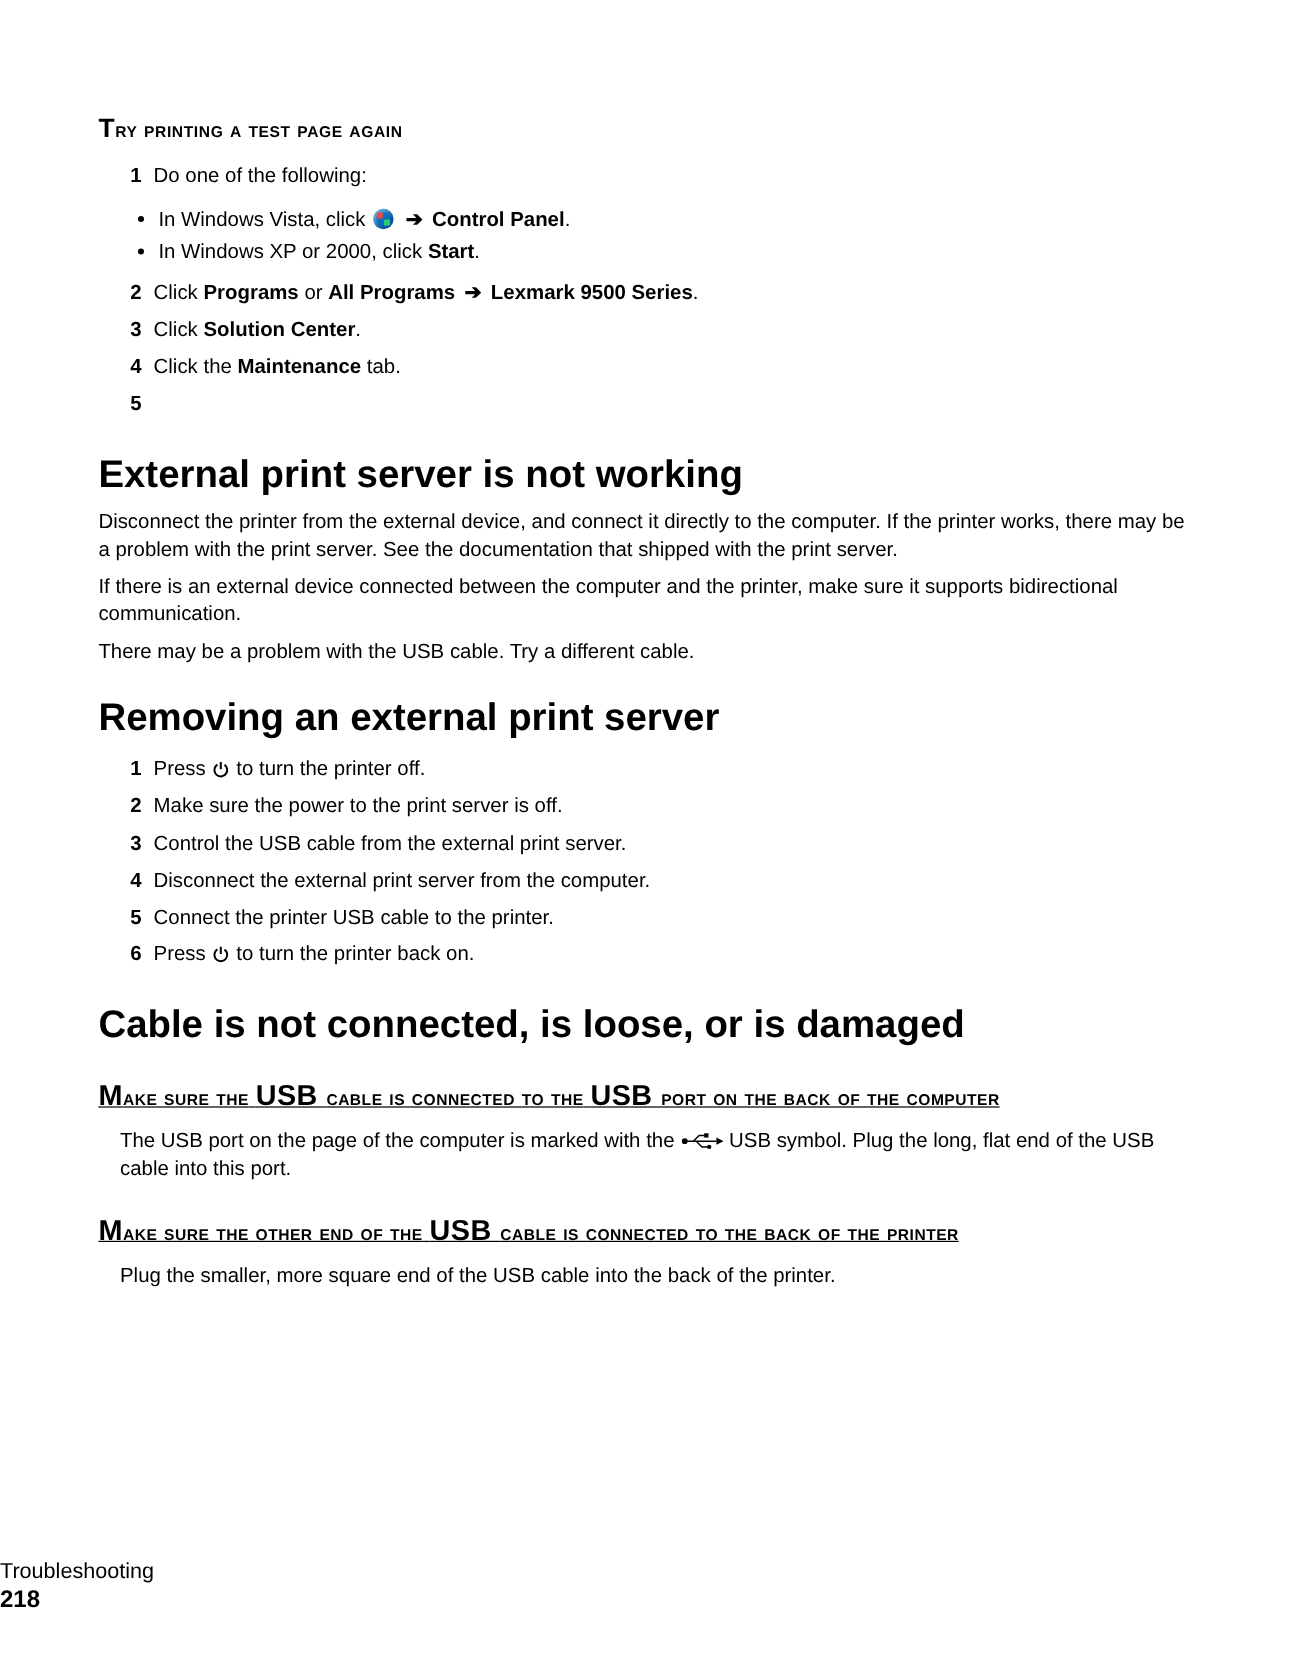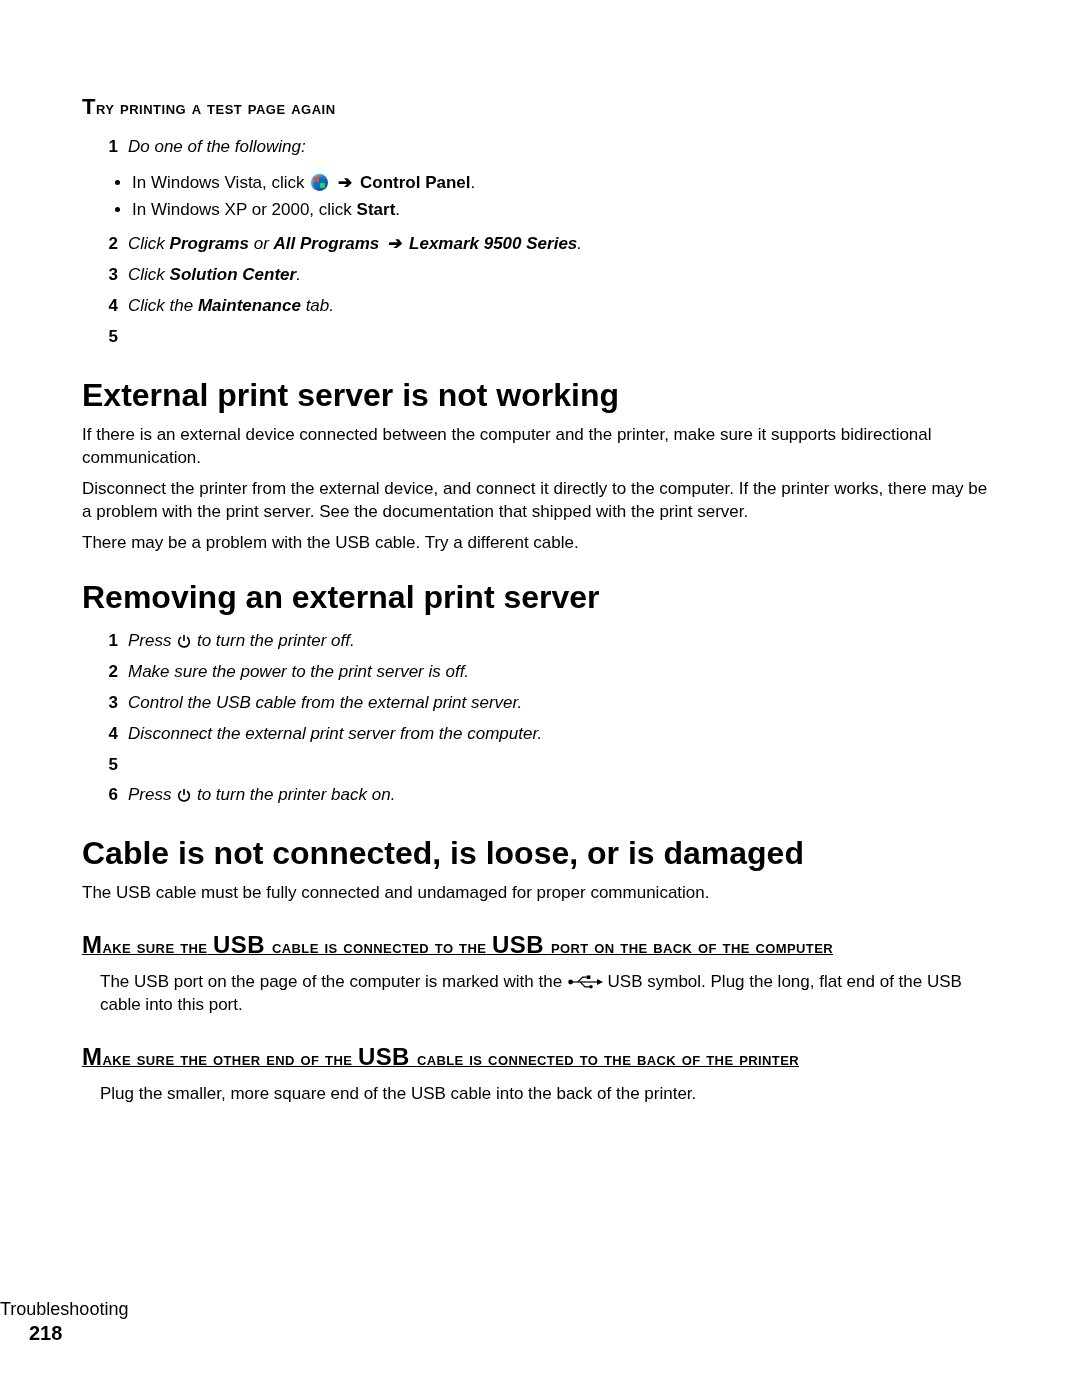--- a/index.html
+++ b/index.html
@@ -58,21 +58,20 @@
     line-height: 1.35;
   }
   .ol-outer > li > .num {
     font-weight: 700;
     min-width: 20px;
     text-align: right;
     padding-left: 16px;
   }
   .ol-outer > li > .content {
     flex: 1;
-    font-style: italic;
   }
   .ul-inner {
     list-style: disc;
     padding-left: 50px;
     margin: 6px 0 2px 0;
   }
   .ul-inner li {
     font-size: 17px;
     line-height: 1.6;
   }
@@ -116,21 +115,20 @@
     bottom: 52px;
     left: 0;
     width: 100%;
     text-align: left;
     font-size: 18px;
   }
   .footer .pnum {
     font-weight: 700;
     font-size: 20px;
     margin-top: 2px;
-    margin-left: 29px;
   }
 </style>
 </head>
 <body>
 
 <div class="page">
 
   <div class="sc-heading">
     <span class="first">T</span><span style="font-variant:small-caps">ry printing a test page again</span>
   </div>
@@ -179,22 +177,22 @@
         <span class="bold">Maintenance</span>
         <span> tab.</span>
       </span>
     </li>
     <li>
       <span class="num">5</span>
     </li>
   </ul>
 
   <div class="h2">External print server is not working</div>
+  <p>Disconnect the printer from the external device, and connect it directly to the computer. If the printer works, there may be a problem with the print server. See the documentation that shipped with the print server.</p>
   <p>If there is an external device connected between the computer and the printer, make sure it supports bidirectional communication.</p>
-  <p>Disconnect the printer from the external device, and connect it directly to the computer. If the printer works, there may be a problem with the print server. See the documentation that shipped with the print server.</p>
   <p>There may be a problem with the USB cable. Try a different cable.</p>
 
   <div class="h2">Removing an external print server</div>
   <ul class="ol-outer">
     <li>
       <span class="num">1</span>
       <span class="content">
         <span>Press </span>
         <svg class="power-icon" width="16" height="16" viewBox="0 0 24 24">
             <circle cx="12" cy="13" r="8" fill="none" stroke="#000" stroke-width="2.5" stroke-dasharray="40 10" transform="rotate(-55 12 13)"></circle>
@@ -210,36 +208,36 @@
     <li>
       <span class="num">3</span>
       <span class="content">Control the USB cable from the external print server.</span>
     </li>
     <li>
       <span class="num">4</span>
       <span class="content">Disconnect the external print server from the computer.</span>
     </li>
     <li>
       <span class="num">5</span>
+      <span class="content">Connect the printer USB cable to the printer.</span>
     </li>
     <li>
       <span class="num">6</span>
       <span class="content">
         <span>Press </span>
         <svg class="power-icon" width="16" height="16" viewBox="0 0 24 24">
             <circle cx="12" cy="13" r="8" fill="none" stroke="#000" stroke-width="2.5" stroke-dasharray="40 10" transform="rotate(-55 12 13)"></circle>
             <line x1="12" y1="3" x2="12" y2="12" stroke="#000" stroke-width="2.5"></line>
           </svg>
         <span> to turn the printer back on.</span>
       </span>
     </li>
   </ul>
 
   <div class="h2">Cable is not connected, is loose, or is damaged</div>
-  <p>The USB cable must be fully connected and undamaged for proper communication.</p>
 
   <div style="height:14px"></div>
   <div class="sc-heading-lg">
     <span class="big">M</span><span style="font-variant:small-caps">ake sure the</span>
     <span class="big"> USB </span><span style="font-variant:small-caps">cable is connected to the</span>
     <span class="big"> USB </span><span style="font-variant:small-caps">port on the back of the computer</span>
   </div>
   <p class="indent">
     <span>The USB port on the page of the computer is marked with the </span>
     <svg class="usb-icon" width="36" height="16" viewBox="0 0 60 24">

